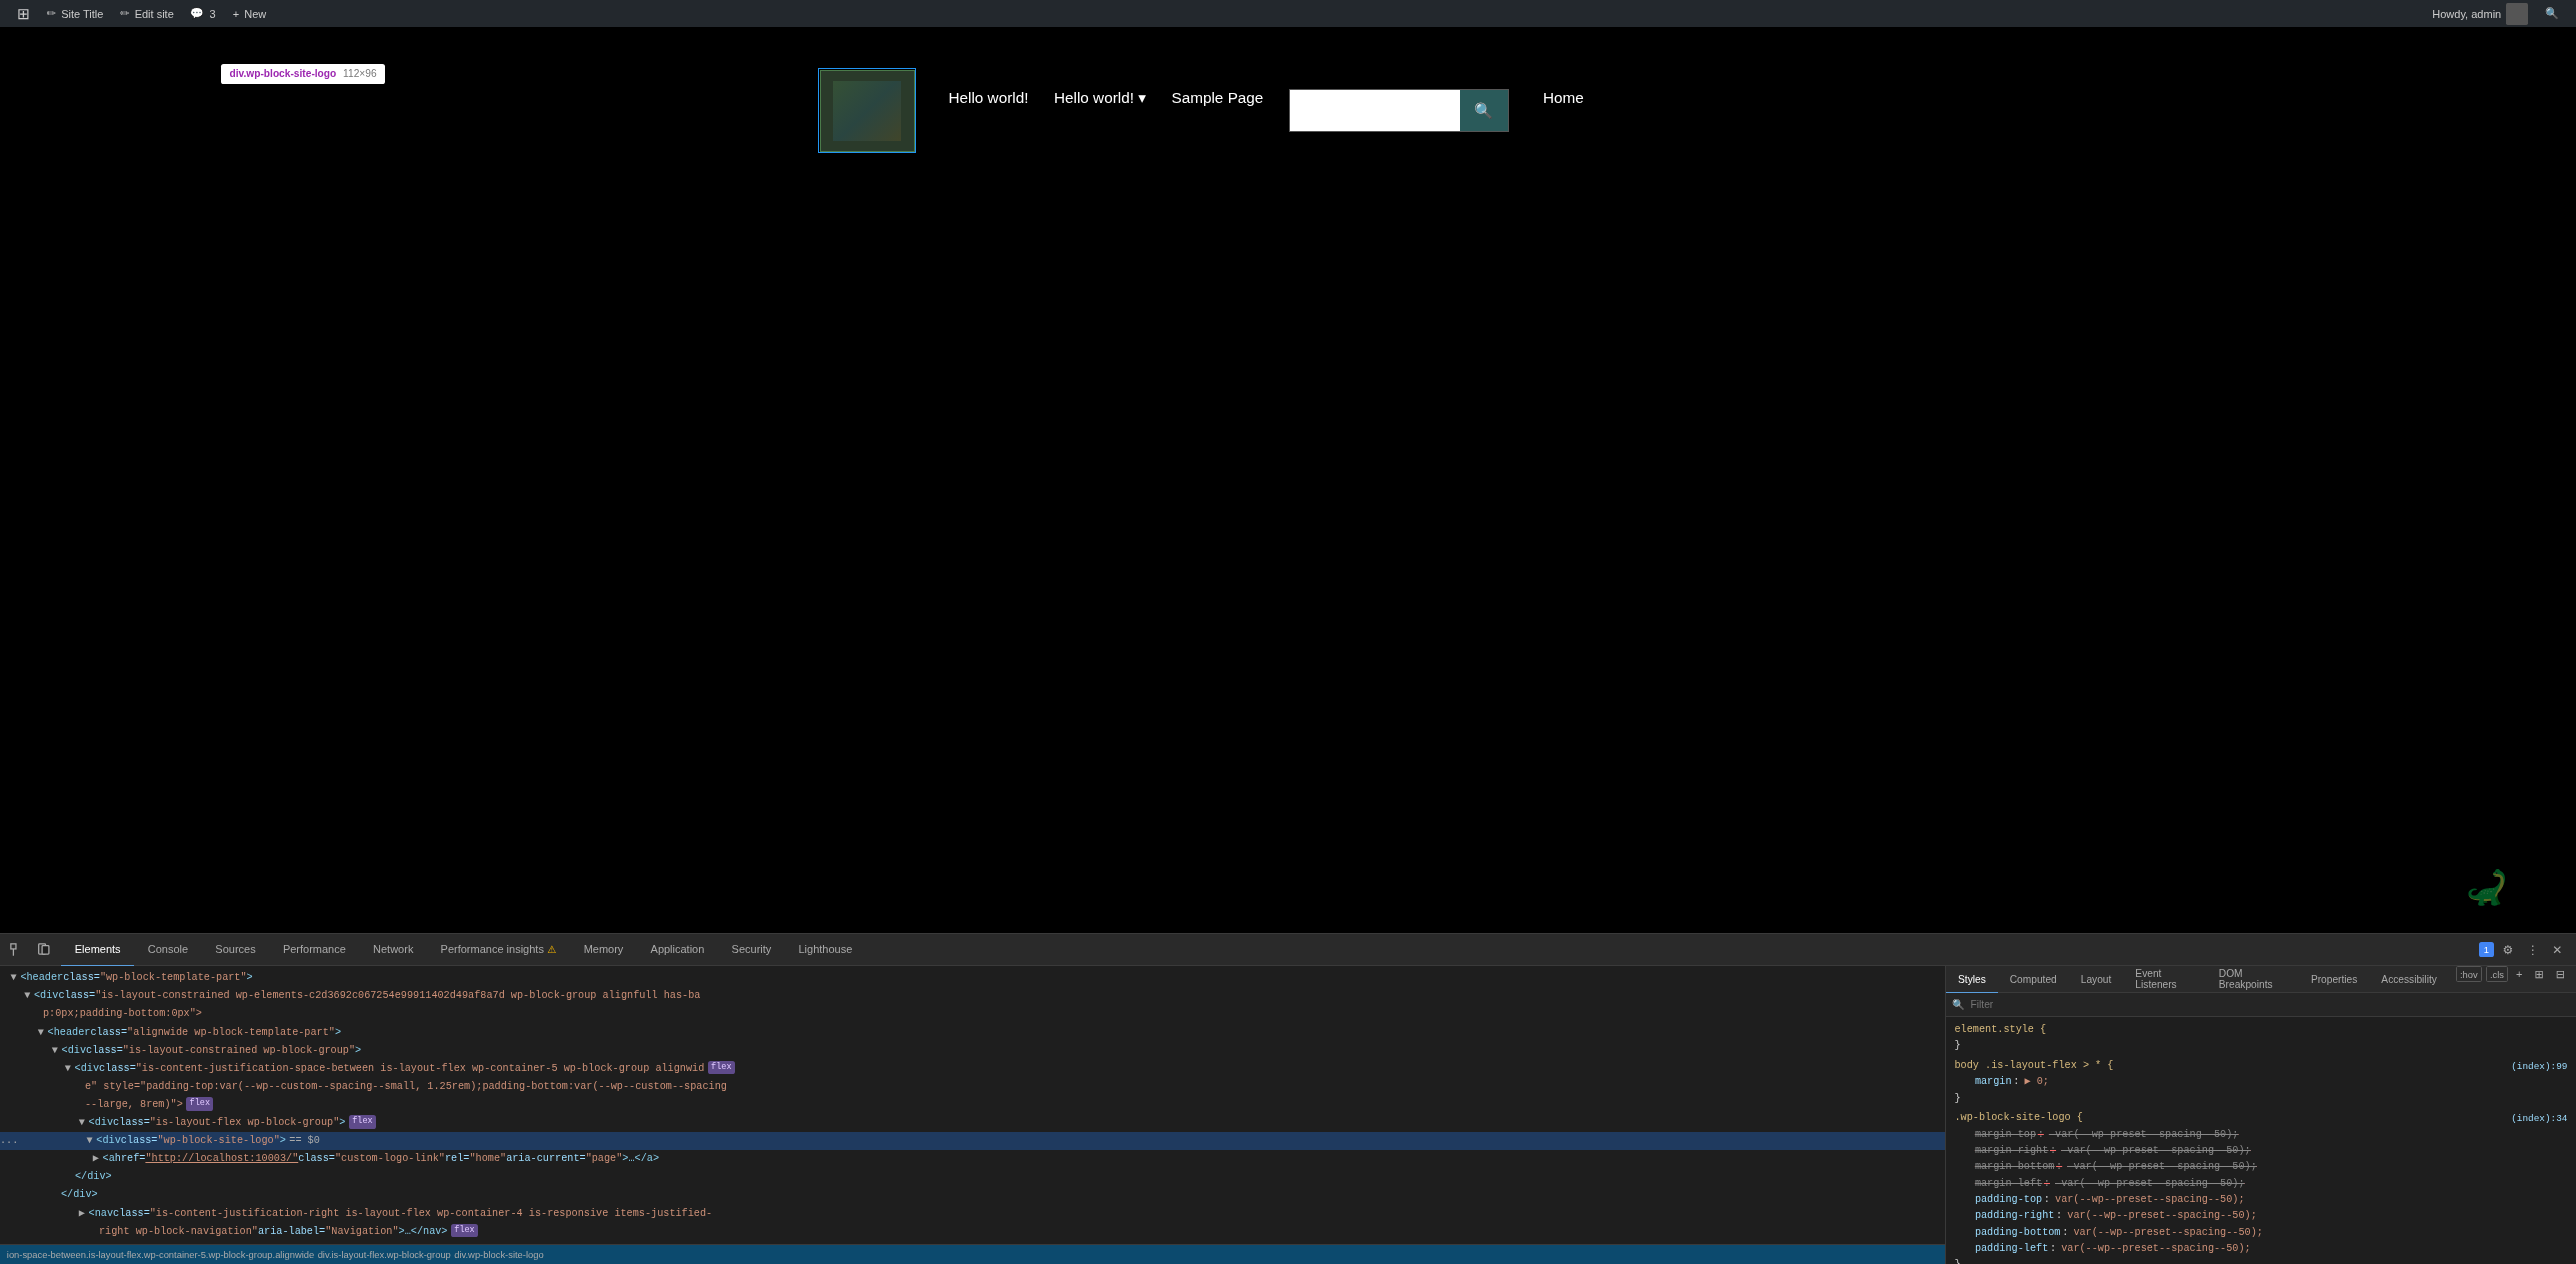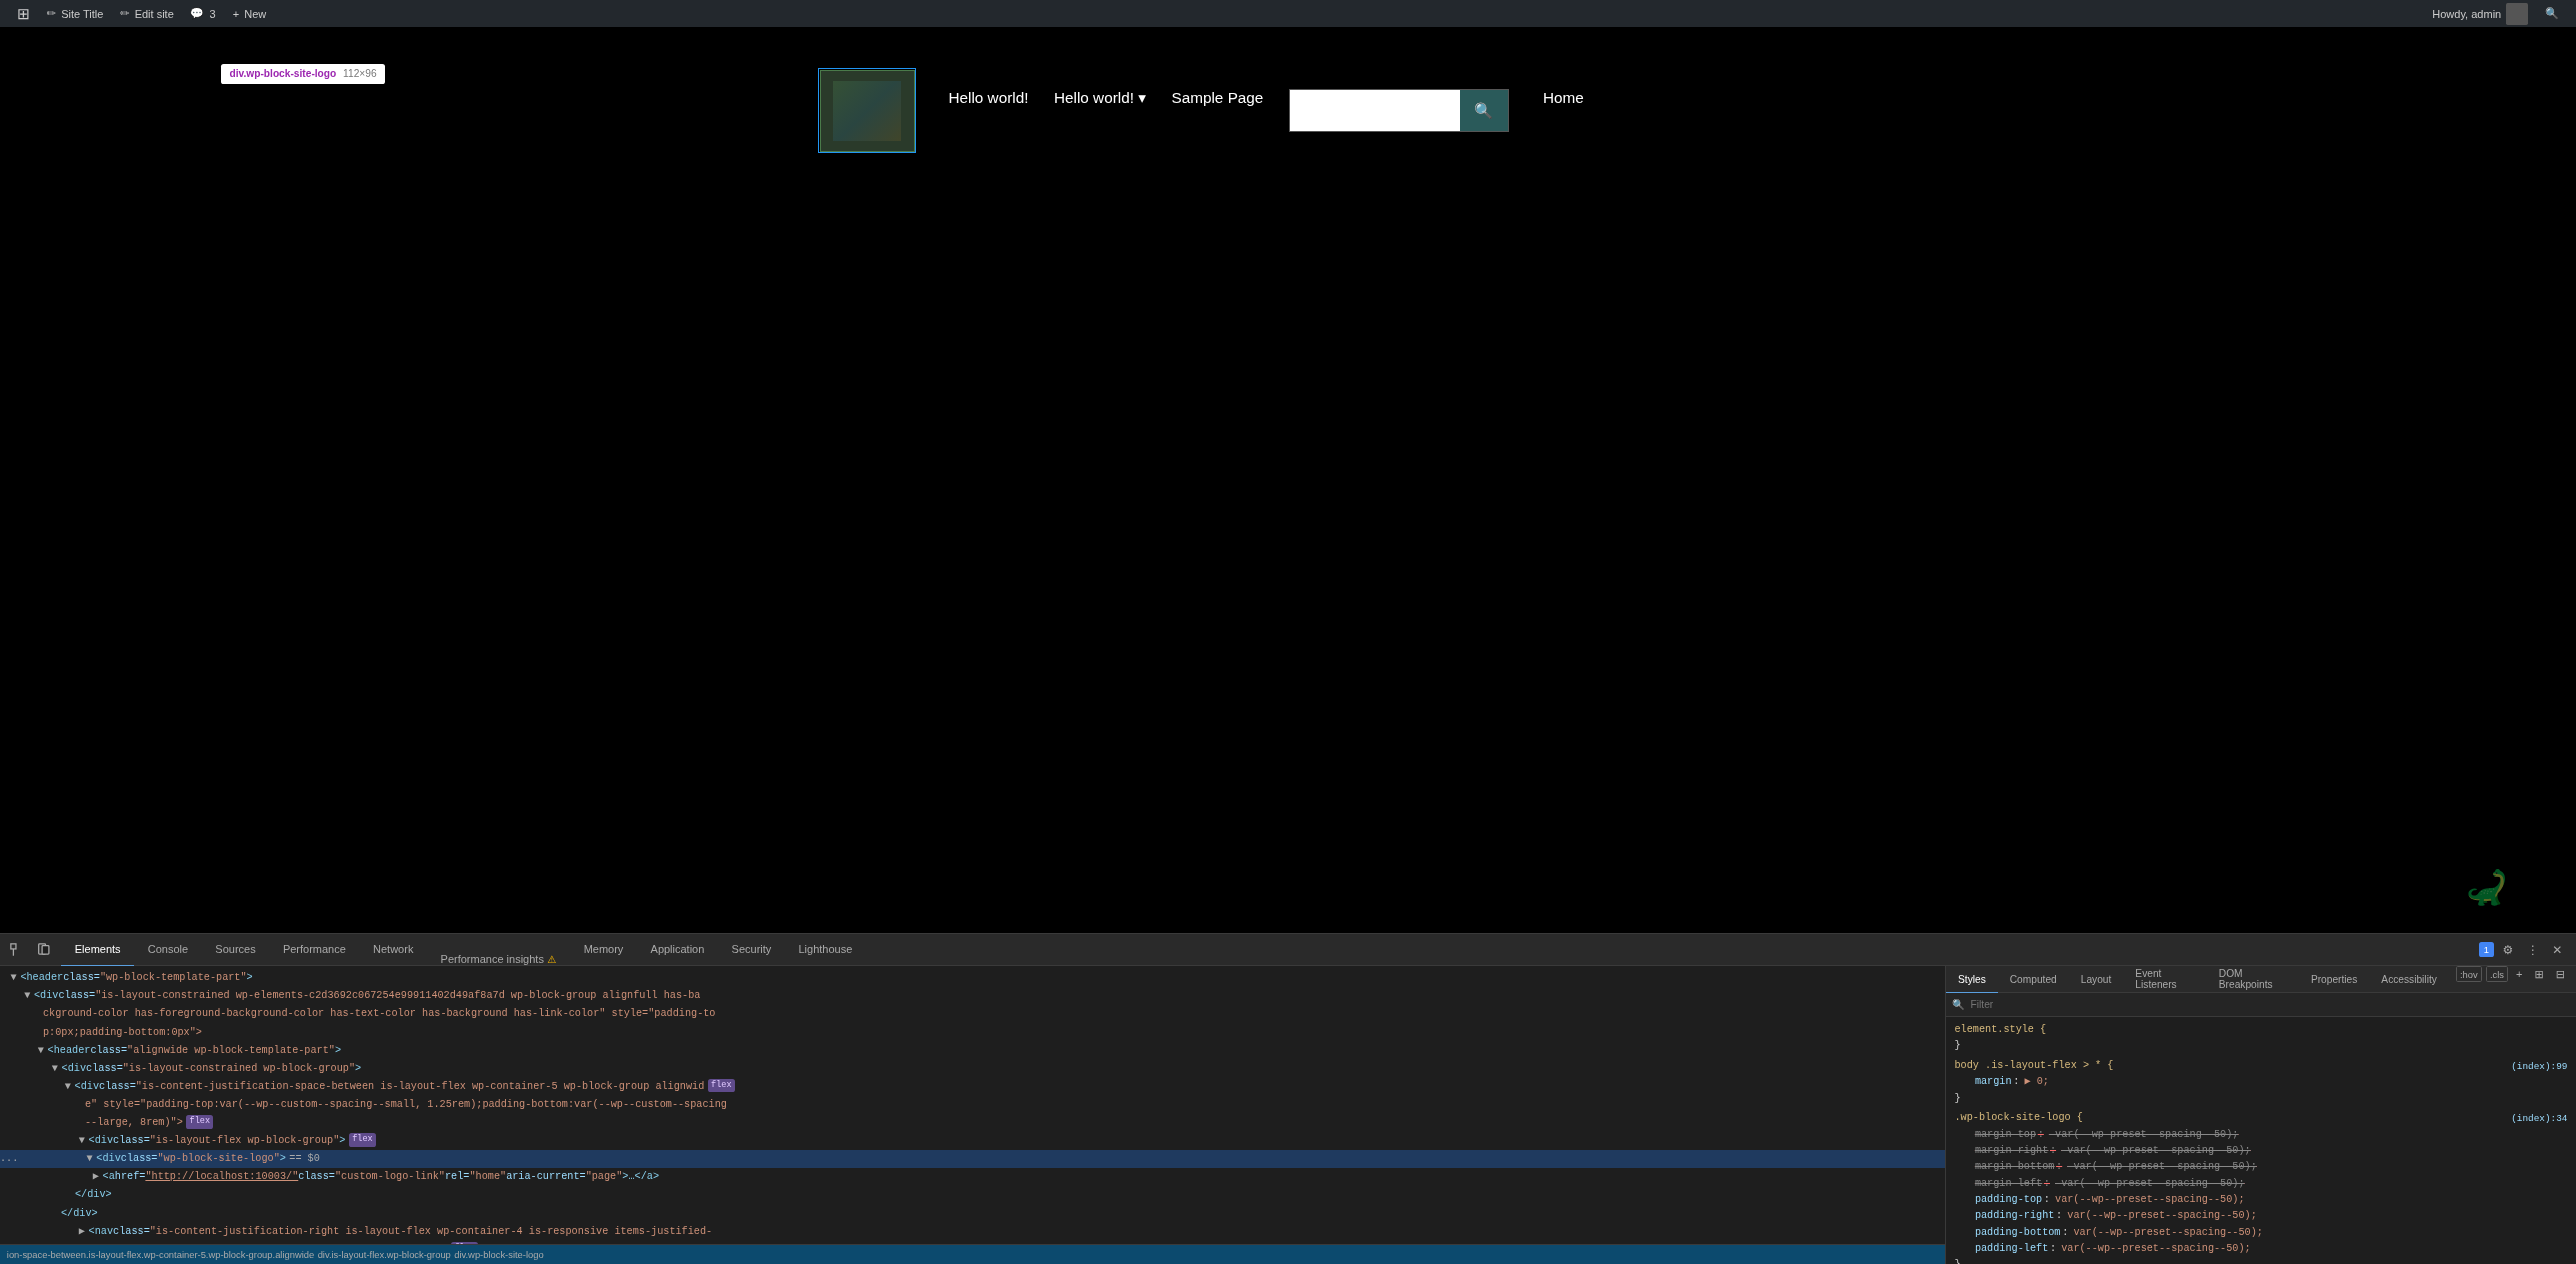--- a/index.html
+++ b/index.html
@@ -507,21 +507,21 @@
           </svg>
       </span>
     </div>
 
     <div class="devtools-tabs">
       <div class="devtools-tab active">Elements</div>
       <div class="devtools-tab">Console</div>
       <div class="devtools-tab">Sources</div>
       <div class="devtools-tab">Performance</div>
       <div class="devtools-tab">Network</div>
-      <div class="devtools-tab" style="display:flex;align-items:flex-end;">
+      <div class="devtools-tab" style="display:flex;align-items:center;">
         <span>Performance insights</span>
         <span style="margin-left:3.4px; color:#f4b400; font-size:10.2px;">⚠</span>
       </div>
       <div class="devtools-tab">Memory</div>
       <div class="devtools-tab">Application</div>
       <div class="devtools-tab">Security</div>
       <div class="devtools-tab">Lighthouse</div>
     </div>
 
     <div class="devtools-right-icons">
@@ -544,24 +544,20 @@
             <span class="attr-name">class=</span>
             <span class="attr-value">"wp-block-template-part"</span>
             <span class="tag">&gt;</span>
         </div>
         <div class="element-line">
           <span class="element-indent" style="width:20.4px"></span>
           <span class="element-toggle">▼</span>
           <span class="tag">&lt;div </span>
             <span class="attr-name">class=</span>
             <span class="attr-value">"is-layout-constrained wp-elements-c2d3692c067254e99911402d49af8a7d wp-block-group alignfull has-ba</span>
-        </div>
-        <div class="element-line">
-          <span class="element-indent" style="width:43px"></span>
-          <span class="attr-value" style="white-space:normal;overflow:hidden;text-overflow:ellipsis;">ckground-color has-foreground-background-color has-text-color has-background has-link-color" style="padding-to</span>
         </div>
         <div class="element-line">
           <span class="element-indent" style="width:43px"></span>
           <span class="attr-value">p:0px;padding-bottom:0px"&gt;</span>
         </div>
         <div class="element-line">
           <span class="element-indent" style="width:34px"></span>
           <span class="element-toggle">▼</span>
           <span class="tag">&lt;header </span>
             <span class="attr-name">class=</span>

